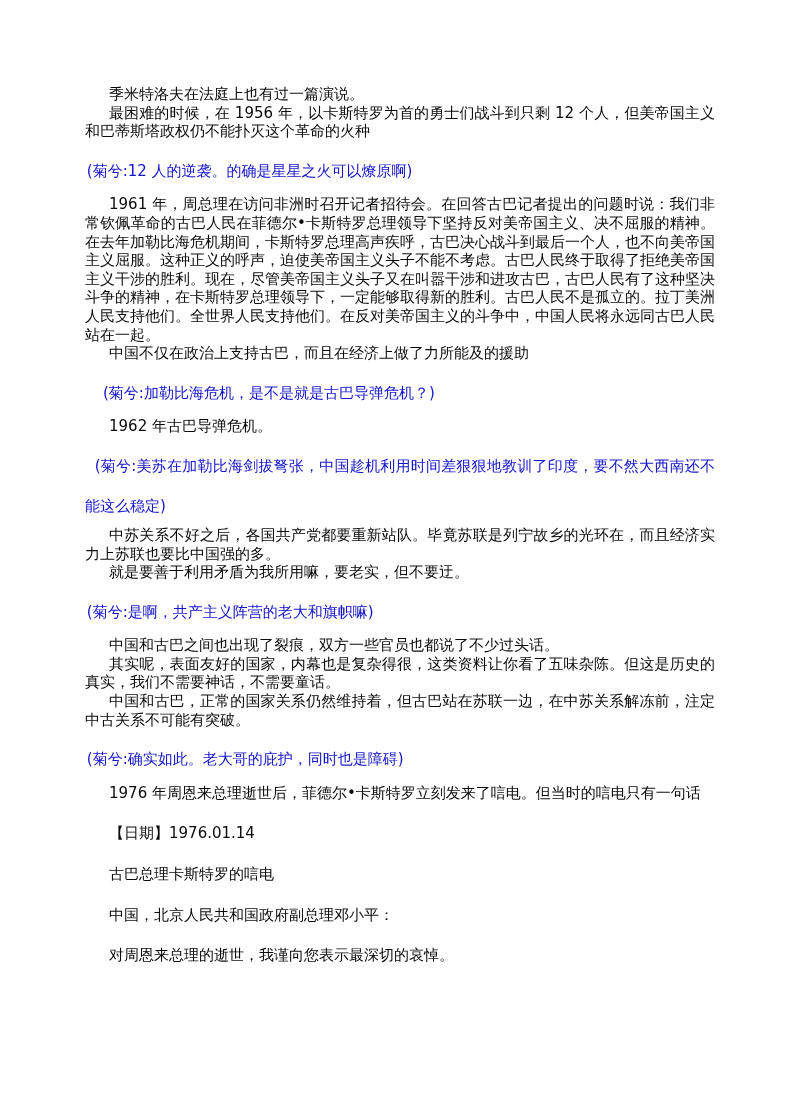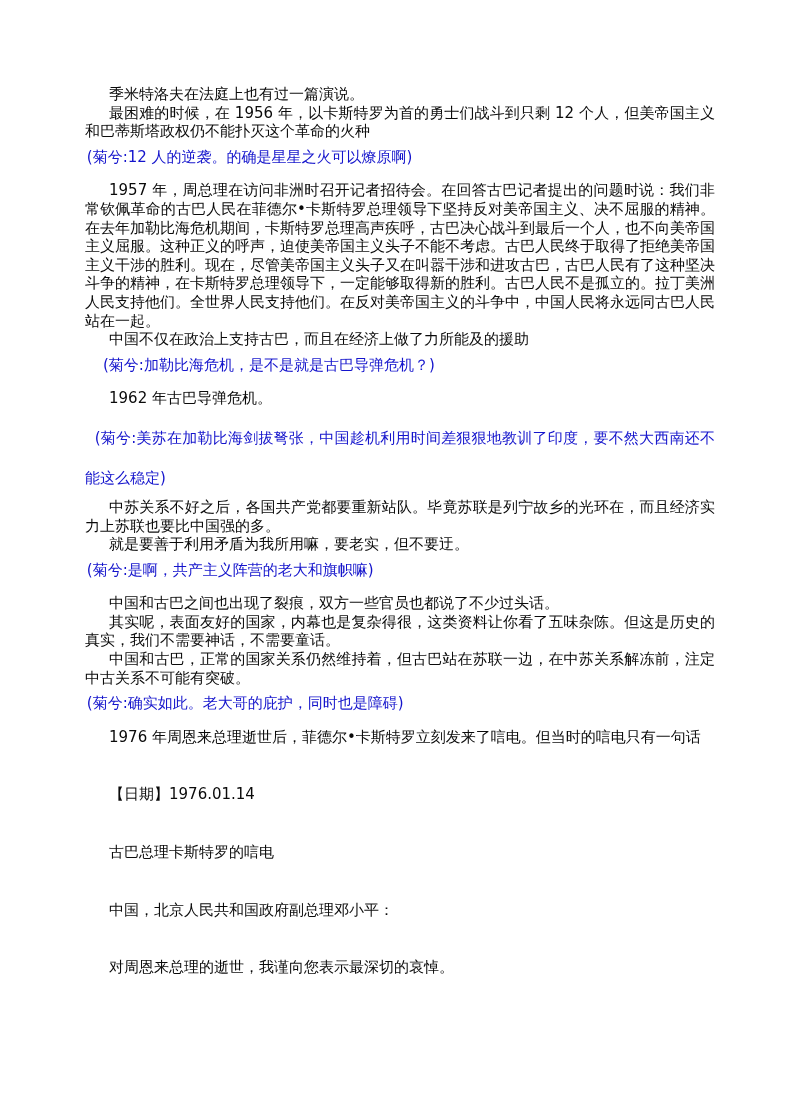--- a/index.html
+++ b/index.html
@@ -28,38 +28,38 @@
     word-break:break-all;
     text-align:justify;
   }
   p.body{
     color:var(--ink);
     text-indent:1.6em;
   }
   p.cmt{
     color:var(--blue);
     text-indent:0.12em;
-    margin:7px 0 15px 0;
+    margin:21px 0 15px 0;
   }
   p.cmt.ind1{ text-indent:1.2em; }
   p.cmt.spread{
     text-indent:0.65em;
     line-height:40px;
     margin:10px 8px 0 0;
   }
-  p.body.gap{ margin-top:39px; }
+  p.body.gap{ margin-top:22px; }
 </style>
 </head>
 <body>
 
 <div class="doc">
   <p class="body">季米特洛夫在法庭上也有过一篇演说。</p>
   <p class="body">最困难的时候，在 1956 年，以卡斯特罗为首的勇士们战斗到只剩 12 个人，但美帝国主义和巴蒂斯塔政权仍不能扑灭这个革命的火种</p>
   <p class="cmt">(菊兮:12 人的逆袭。的确是星星之火可以燎原啊)</p>
-  <p class="body">1957 年，周总理在访问非洲时召开记者招待会。在回答古巴记者提出的问题时说：我们非常钦佩革命的古巴人民在菲德尔•卡斯特罗总理领导下坚持反对美帝国主义、决不屈服的精神。在去年加勒比海危机期间，卡斯特罗总理高声疾呼，古巴决心战斗到最后一个人，也不向美帝国主义屈服。这种正义的呼声，迫使美帝国主义头子不能不考虑。古巴人民终于取得了拒绝美帝国主义干涉的胜利。现在，尽管美帝国主义头子又在叫嚣干涉和进攻古巴，古巴人民有了这种坚决斗争的精神，在卡斯特罗总理领导下，一定能够取得新的胜利。古巴人民不是孤立的。拉丁美洲人民支持他们。全世界人民支持他们。在反对美帝国主义的斗争中，中国人民将永远同古巴人民站在一起。</p>
+  <p class="body">1961 年，周总理在访问非洲时召开记者招待会。在回答古巴记者提出的问题时说：我们非常钦佩革命的古巴人民在菲德尔•卡斯特罗总理领导下坚持反对美帝国主义、决不屈服的精神。在去年加勒比海危机期间，卡斯特罗总理高声疾呼，古巴决心战斗到最后一个人，也不向美帝国主义屈服。这种正义的呼声，迫使美帝国主义头子不能不考虑。古巴人民终于取得了拒绝美帝国主义干涉的胜利。现在，尽管美帝国主义头子又在叫嚣干涉和进攻古巴，古巴人民有了这种坚决斗争的精神，在卡斯特罗总理领导下，一定能够取得新的胜利。古巴人民不是孤立的。拉丁美洲人民支持他们。全世界人民支持他们。在反对美帝国主义的斗争中，中国人民将永远同古巴人民站在一起。</p>
   <p class="body">中国不仅在政治上支持古巴，而且在经济上做了力所能及的援助</p>
   <p class="cmt ind1">(菊兮:加勒比海危机，是不是就是古巴导弹危机？)</p>
   <p class="body">1962 年古巴导弹危机。</p>
   <p class="cmt spread">(菊兮:美苏在加勒比海剑拔弩张，中国趁机利用时间差狠狠地教训了印度，要不然大西南还不能这么稳定)</p>
   <p class="body">中苏关系不好之后，各国共产党都要重新站队。毕竟苏联是列宁故乡的光环在，而且经济实力上苏联也要比中国强的多。</p>
   <p class="body">就是要善于利用矛盾为我所用嘛，要老实，但不要迂。</p>
   <p class="cmt">(菊兮:是啊，共产主义阵营的老大和旗帜嘛)</p>
   <p class="body">中国和古巴之间也出现了裂痕，双方一些官员也都说了不少过头话。</p>
   <p class="body">其实呢，表面友好的国家，内幕也是复杂得很，这类资料让你看了五味杂陈。但这是历史的真实，我们不需要神话，不需要童话。</p>
   <p class="body">中国和古巴，正常的国家关系仍然维持着，但古巴站在苏联一边，在中苏关系解冻前，注定中古关系不可能有突破。</p>

